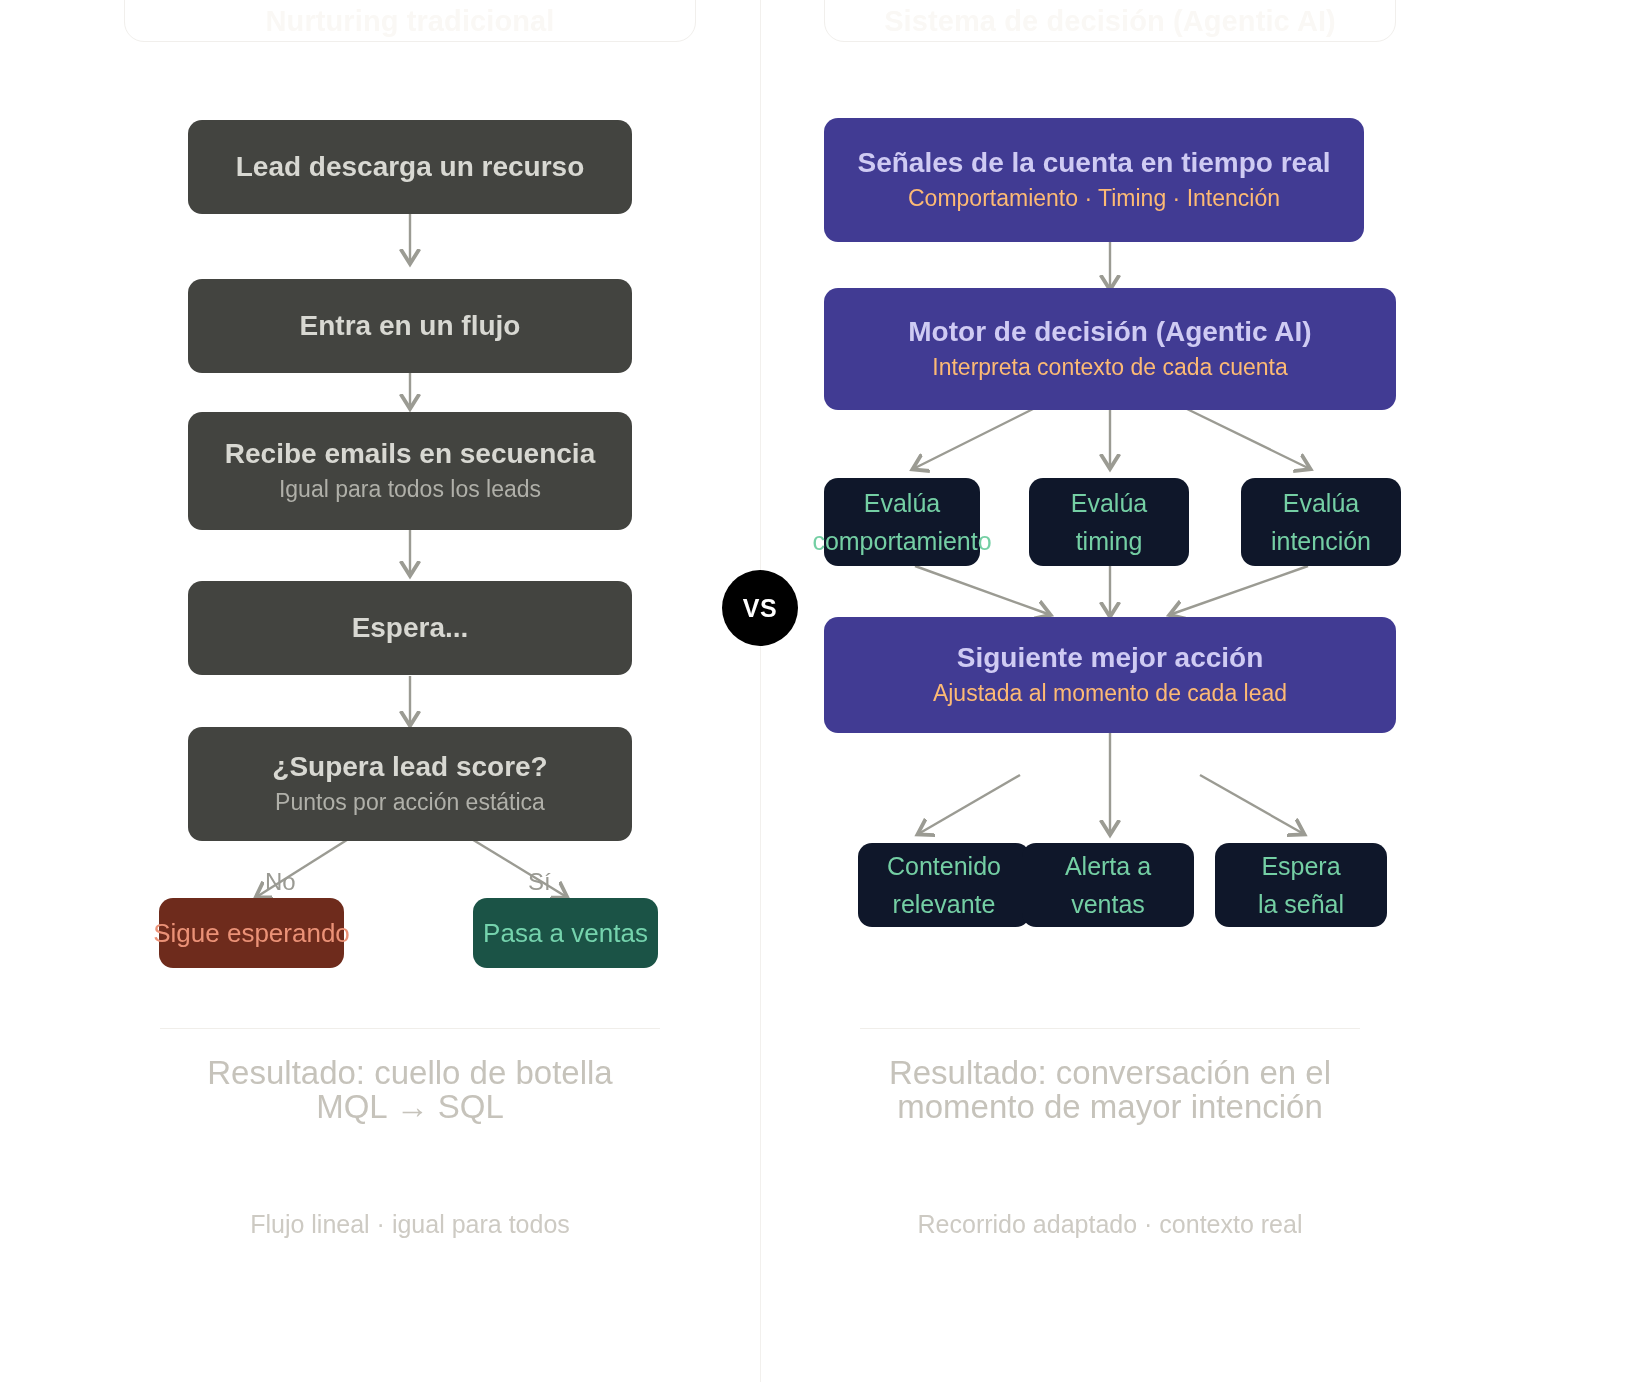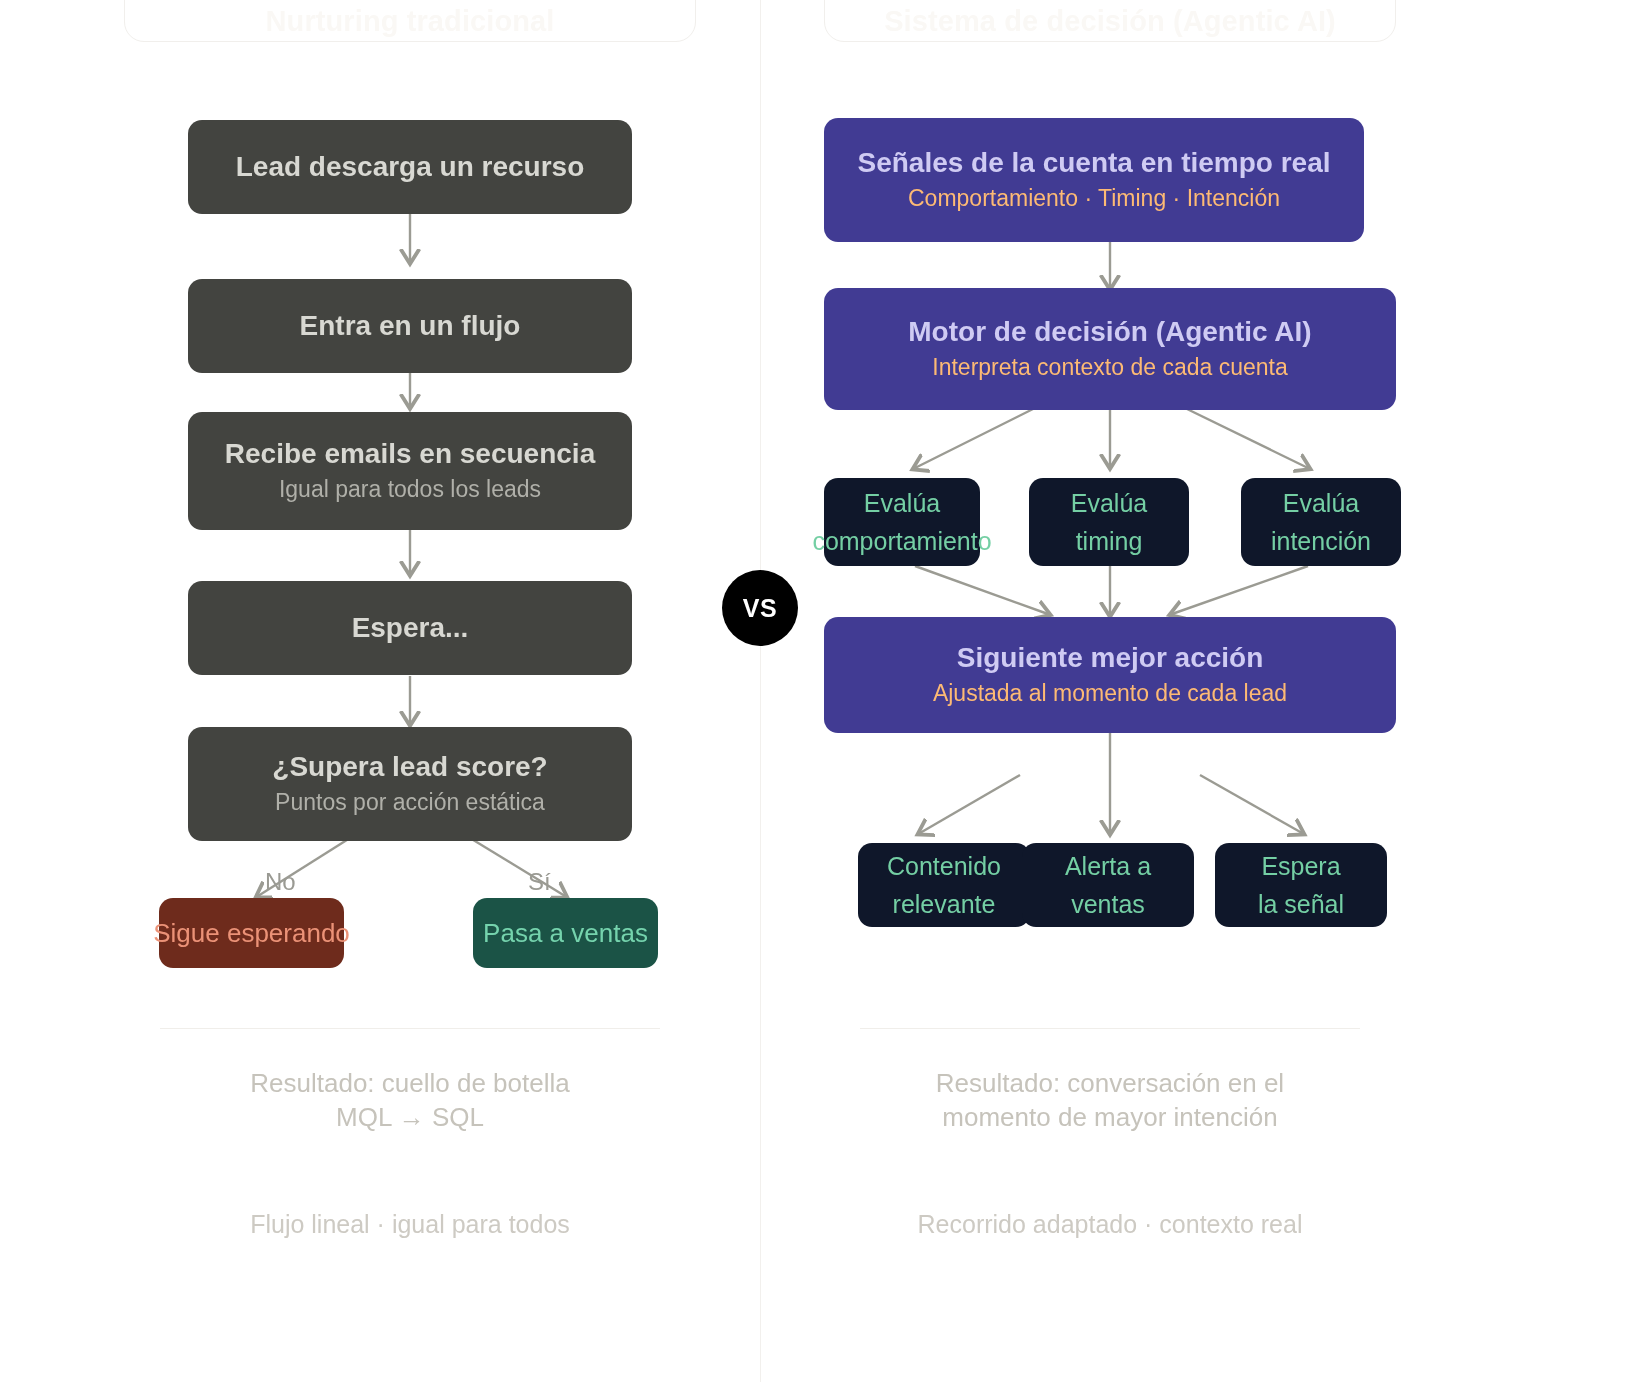--- a/index.html
+++ b/index.html
@@ -151,24 +151,23 @@
     height: 1px;
     background: #f0eeea;
   }
   .foot-rule.left  { left: 160px; top: 1028px; width: 500px; }
   .foot-rule.right { left: 860px; top: 1028px; width: 500px; }
 
   .result {
     position: absolute;
     width: 560px;
     text-align: center;
-    font-size: 26px;
+    font-size: 33px;
     line-height: 34px;
     color: #c6c3bb;
-    margin-top: 10px;
   }
   .result.left  { left: 130px; top: 1056px; }
   .result.right { left: 830px; top: 1056px; }
 
   .caption {
     position: absolute;
     width: 560px;
     text-align: center;
     font-size: 25px;
     color: #cdcac3;

